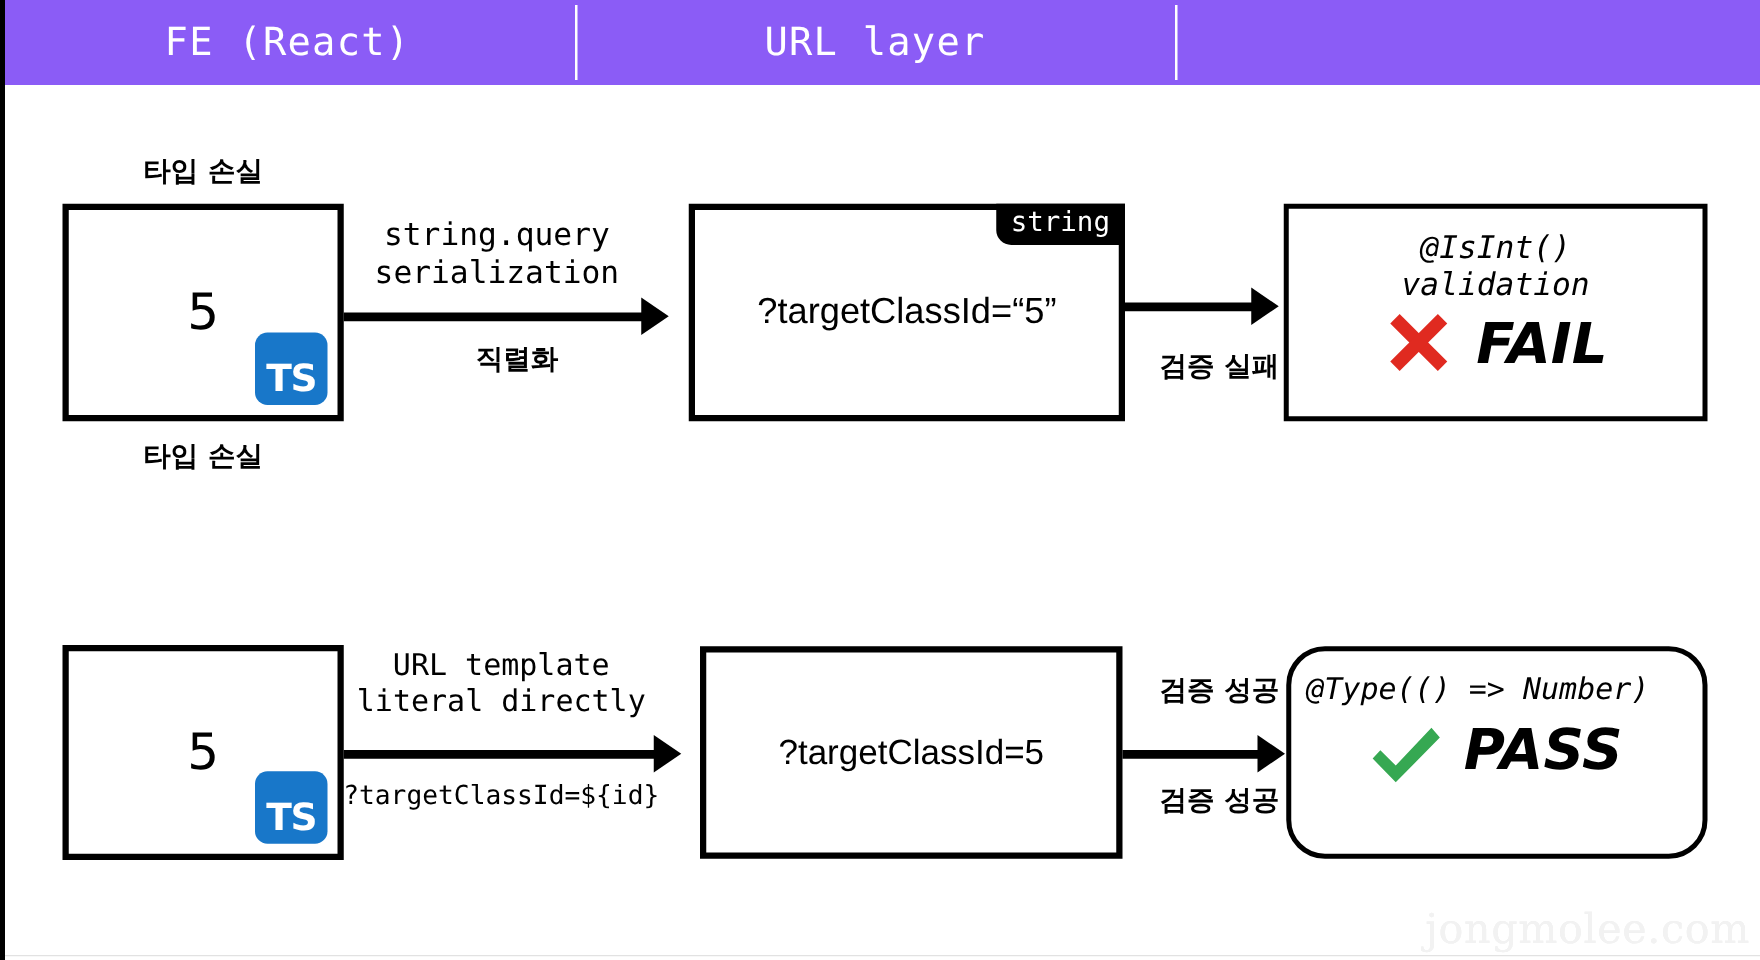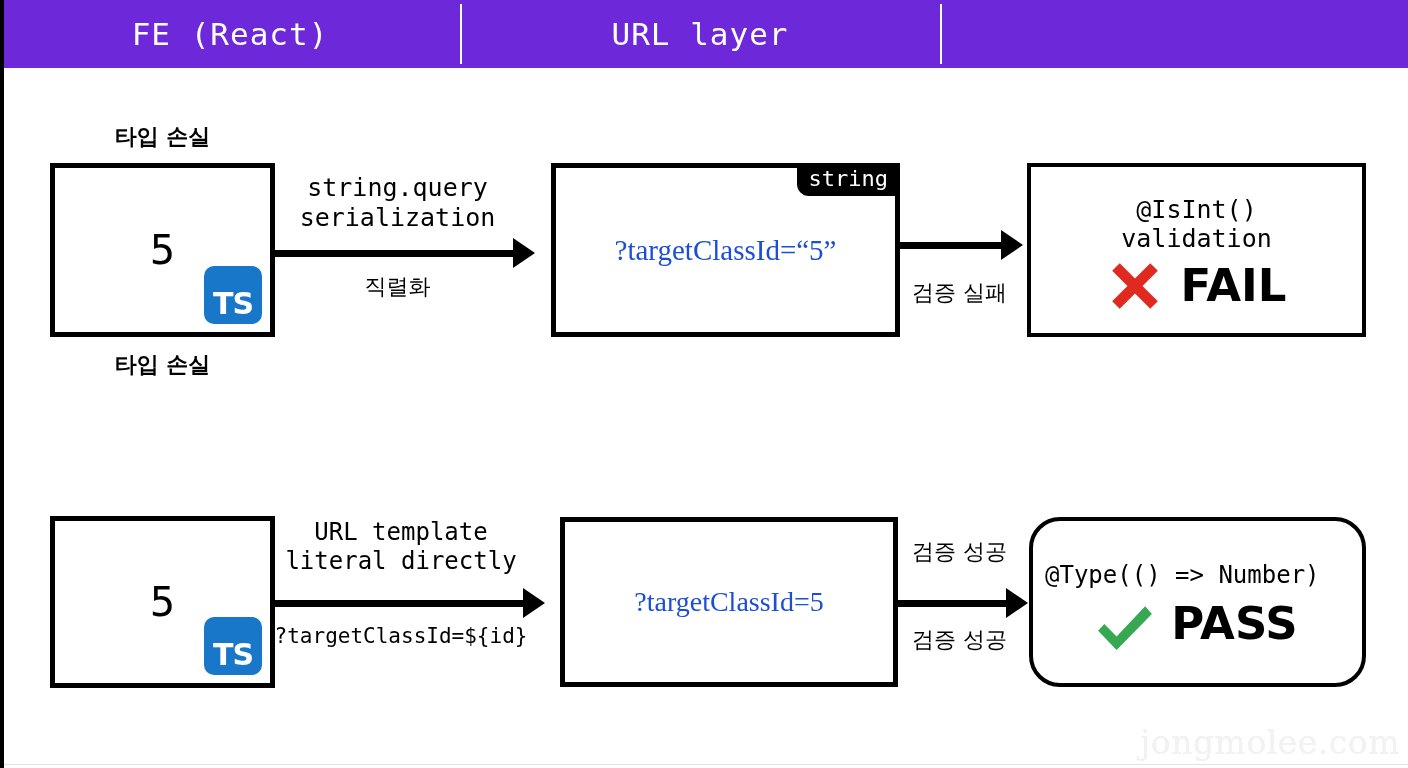--- a/index.html
+++ b/index.html
@@ -18,21 +18,21 @@
     box-sizing: border-box;
   }
 
   
   .header {
     position: absolute;
     left: -4px;
     top: 0;
     width: 1408px;
     height: 68px;
-    background: #6d28d9;
+    background: #8b5cf6;
     display: flex;
     align-items: center;
   }
   .header-cell {
     display: flex;
     align-items: center;
     justify-content: center;
     height: 100%;
     color: #ffffff;
     font-family: "DejaVu Sans Mono", "Liberation Mono", monospace;
@@ -127,23 +127,23 @@
   }
   .type-loss-top { top: 122px; }
   .type-loss-bottom { top: 350px; }
 
   
   .url-text {
     position: absolute;
     left: 50%;
     top: 50%;
     transform: translate(-50%, -50%);
-    font-family: Liberation Serif, serif;
+    font-family: Liberation Sans, sans-serif;
     font-size: 29px;
-    color: #1d4ed8;
+    color: #000000;
     white-space: nowrap;
   }
   .url-text-2 { font-size: 28px; }
 
   
   .string-tag {
     position: absolute;
     right: -5px;
     top: -5px;
     background: #000000;
@@ -152,27 +152,27 @@
     font-size: 22px;
     padding: 4px 12px 6px 12px;
     border-radius: 0 0 0 12px;
     line-height: 1.05;
   }
 
   
   .be-inner {
     position: absolute;
     left: 0;
-    top: 4px;
+    top: 16px;
     width: 100%;
     height: 100%;
     display: flex;
     flex-direction: column;
     align-items: center;
-    justify-content: center;
+    font-style: italic;
   }
   .be-code {
     font-family: "DejaVu Sans Mono", "Liberation Mono", monospace;
     font-size: 25px;
     color: #000000;
     text-align: center;
     line-height: 1.18;
     white-space: pre;
   }
   .be-code-2 {
@@ -233,22 +233,23 @@
     color: #000000;
     white-space: pre;
   }
   .arr-mono {
     font-family: "DejaVu Sans Mono", "Liberation Mono", monospace;
     font-size: 25px;
     line-height: 1.2;
   }
   .arr-kr {
     font-family: "DejaVu Sans", "Liberation Sans", sans-serif;
-    font-weight: normal;
+    font-weight: bold;
     font-size: 22px;
+    padding-left: 16px;
   }
 
   .lbl-a1-top { left: 271px; top: 173px; width: 245px; }
   .lbl-a1-bot { left: 271px; top: 272px; width: 245px; }
   .lbl-a2-bot { left: 893px; top: 278px; width: 125px; }
 
   .lbl-a3-top { left: 266px; top: 518px; width: 262px; font-size: 24px; }
   .lbl-a3-bot { left: 266px; top: 624px; width: 262px; font-size: 21px; }
   .lbl-a4-top { left: 893px; top: 537px; width: 125px; }
   .lbl-a4-bot { left: 893px; top: 625px; width: 125px; }

